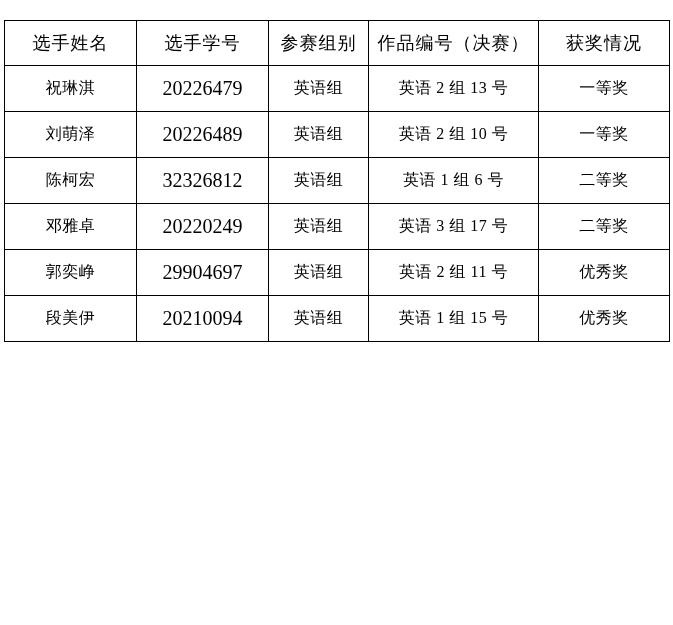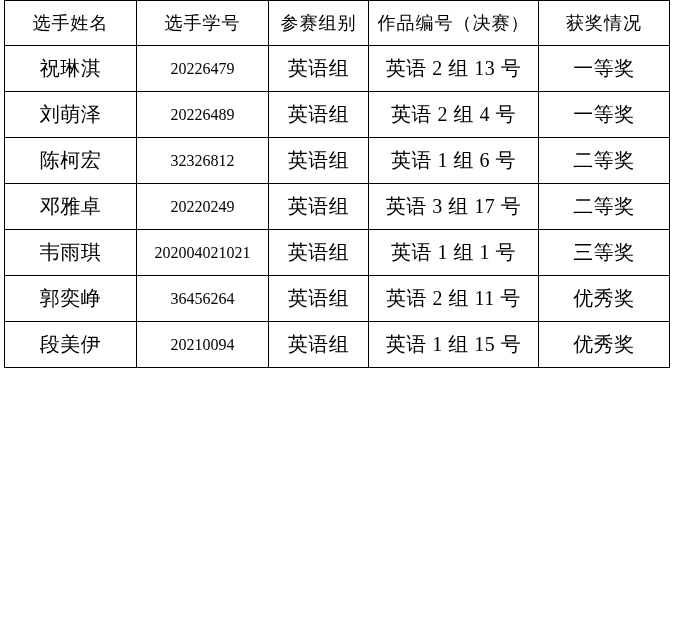--- a/index.html
+++ b/index.html
@@ -11,21 +11,21 @@
     width: 673px;
     height: 625px;
     font-family: "Liberation Serif", "DejaVu Serif", serif;
     color: #000000;
     overflow: hidden;
   }
   .sheet {
     width: 673px;
     height: 625px;
     box-sizing: border-box;
-    padding: 0 4px 0 4px;
+    padding: 20px 4px 0 4px;
   }
   table.award-table {
     border-collapse: collapse;
     table-layout: fixed;
     width: 665px;
     margin: 0 auto;
   }
   table.award-table td,
   table.award-table th {
     border: 1px solid #000000;
@@ -35,25 +35,25 @@
     font-weight: normal;
   }
   thead th {
     height: 44px;
     font-size: 18px;
     font-weight: bold;
     letter-spacing: 1px;
   }
   tbody td {
     height: 45px;
-    font-size: 20px;
+    font-size: 16px;
     letter-spacing: 0.5px;
   }
   tbody td.num {
-    font-size: 16px;
+    font-size: 20px;
     letter-spacing: 0;
     font-family: Liberation Serif, serif;
   }
   col.c-name   { width: 132px; }
   col.c-id     { width: 132px; }
   col.c-group  { width: 100px; }
   col.c-work   { width: 170px; }
   col.c-award  { width: 131px; }
 </style>
 </head>
@@ -82,47 +82,40 @@
         <td>祝琳淇</td>
         <td class="num">20226479</td>
         <td>英语组</td>
         <td>英语 2 组 13 号</td>
         <td>一等奖</td>
       </tr>
       <tr>
         <td>刘萌泽</td>
         <td class="num">20226489</td>
         <td>英语组</td>
-        <td>英语 2 组 4 号</td>
+        <td>英语 2 组 10 号</td>
         <td>一等奖</td>
       </tr>
       <tr>
         <td>陈柯宏</td>
         <td class="num">32326812</td>
         <td>英语组</td>
         <td>英语 1 组 6 号</td>
         <td>二等奖</td>
       </tr>
       <tr>
         <td>邓雅卓</td>
         <td class="num">20220249</td>
         <td>英语组</td>
         <td>英语 3 组 17 号</td>
         <td>二等奖</td>
       </tr>
       <tr>
-        <td>韦雨琪</td>
-        <td class="num">202004021021</td>
-        <td>英语组</td>
-        <td>英语 1 组 1 号</td>
-        <td>三等奖</td>
-      </tr>
-      <tr>
         <td>郭奕峥</td>
-        <td class="num">36456264</td>
+        <td class="num">29904697</td>
         <td>英语组</td>
         <td>英语 2 组 11 号</td>
         <td>优秀奖</td>
       </tr>
       <tr>
         <td>段美伊</td>
         <td class="num">20210094</td>
         <td>英语组</td>
         <td>英语 1 组 15 号</td>
         <td>优秀奖</td>

